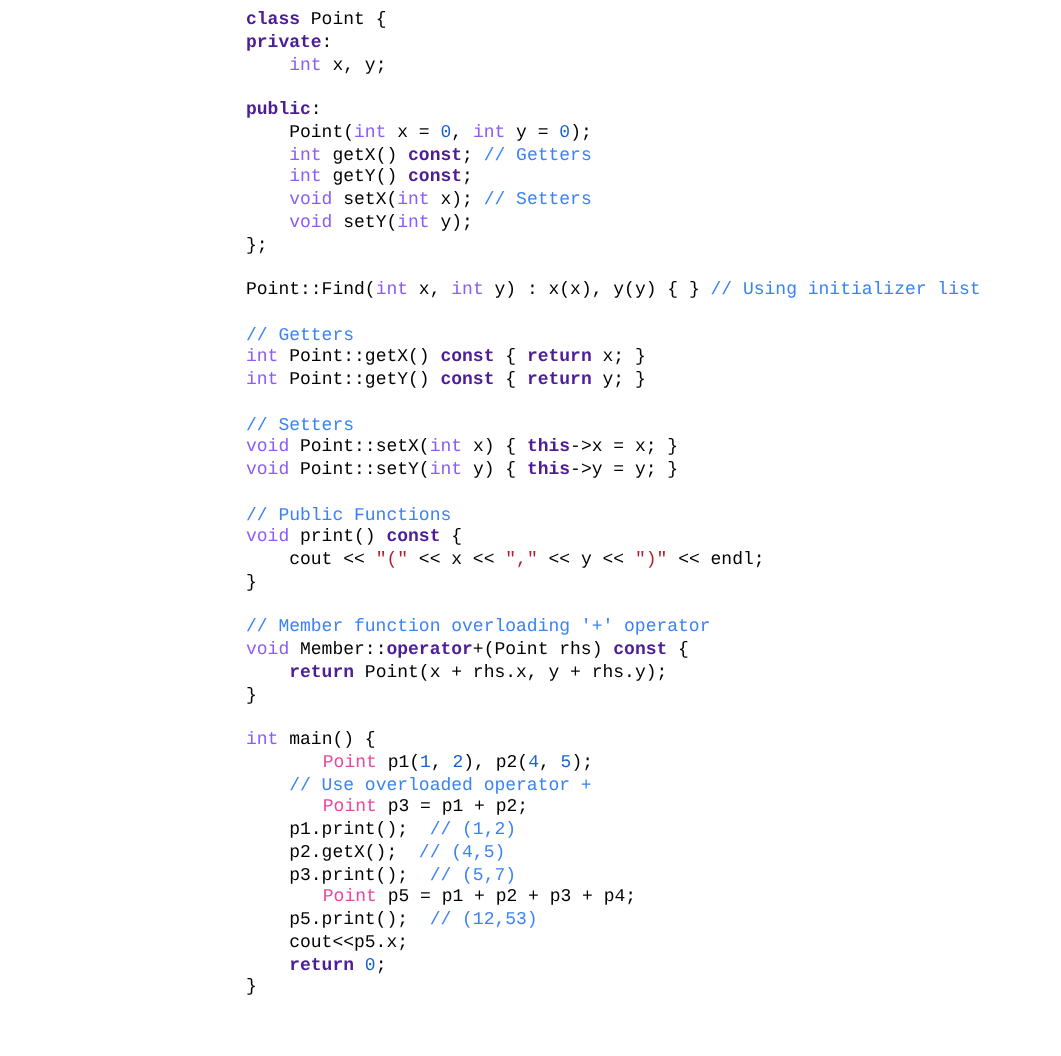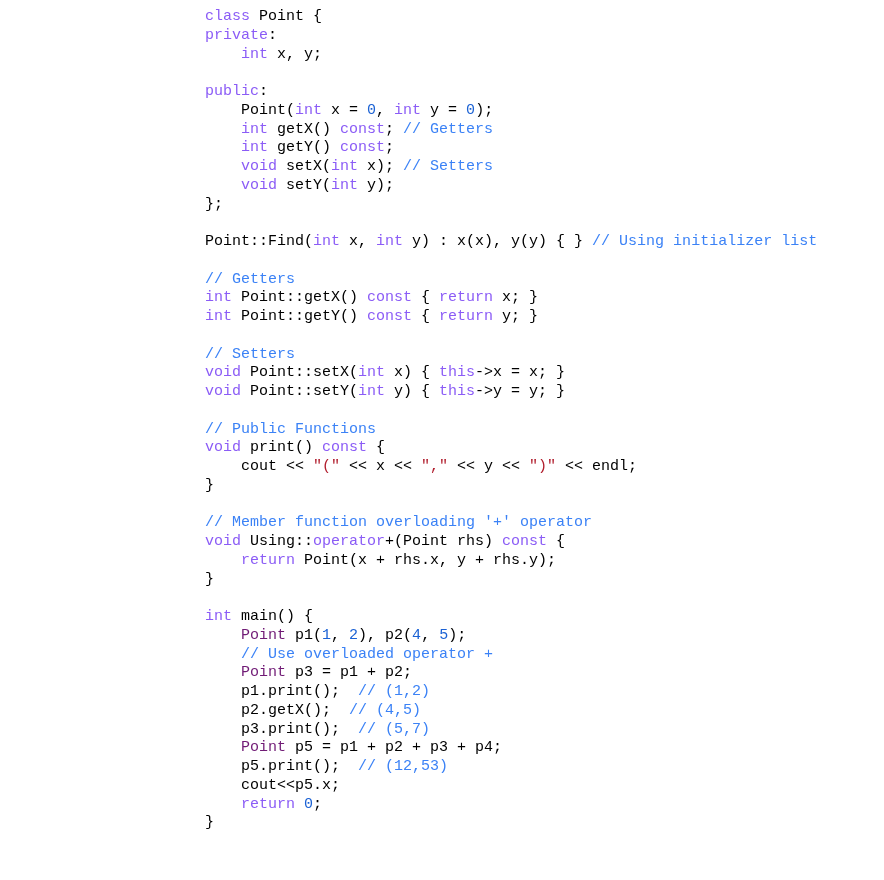--- a/index.html
+++ b/index.html
@@ -23,26 +23,26 @@
     font-weight: bold;
   }
   .code-block {
     font-family: Menlo, Consolas, "Courier New", monospace;
     font-size: 15px;
     line-height: 1.25;
     white-space: pre;
     margin-left: 205px;
     color: #000000;
   }
-  .kw   { color: #8b5cf6; }  
+  .kw   { color: #4c1d95; font-weight: bold; }  
   .type { color: #8b5cf6; }  
   .num  { color: #1a61d4; }  
   .cmt  { color: #3b82f6; text-align: center; }  
   .str  { color: #b11e2e; }  
-  .id   { color: #701a75; }
+  .id   { color: #ec4899; margin-left: 28px; }
 </style>
 </head>
 <body>
 
 <div class="page">
 
 
   <div class="code-block"><span class="kw">class</span><span> Point {</span>
 <span class="kw">private</span><span>:</span>
 <span>    </span><span class="type">int</span><span> x, y;</span>
@@ -64,21 +64,21 @@
 <span class="cmt">// Setters</span>
 <span class="type">void</span><span> Point::setX(</span><span class="type">int</span><span> x) { </span><span class="kw">this</span><span>-&gt;x = x; }</span>
 <span class="type">void</span><span> Point::setY(</span><span class="type">int</span><span> y) { </span><span class="kw">this</span><span>-&gt;y = y; }</span>
 <span></span>
 <span class="cmt">// Public Functions</span>
 <span class="type">void</span><span> print() </span><span class="kw">const</span><span> {</span>
 <span>    cout &lt;&lt; </span><span class="str">"("</span><span> &lt;&lt; x &lt;&lt; </span><span class="str">","</span><span> &lt;&lt; y &lt;&lt; </span><span class="str">")"</span><span> &lt;&lt; endl;</span>
 <span>}</span>
 <span></span>
 <span class="cmt">// Member function overloading '+' operator</span>
-<span class="type">void</span><span> Using::</span><span class="kw">operator</span><span>+(Point rhs) </span><span class="kw">const</span><span> {</span>
+<span class="type">void</span><span> Member::</span><span class="kw">operator</span><span>+(Point rhs) </span><span class="kw">const</span><span> {</span>
 <span>    </span><span class="kw">return</span><span> Point(x + rhs.x, y + rhs.y);</span>
 <span>}</span>
 <span></span>
 <span class="type">int</span><span> main() {</span>
 <span>    </span><span class="id">Point</span><span> p1(</span><span class="num">1</span><span>, </span><span class="num">2</span><span>), p2(</span><span class="num">4</span><span>, </span><span class="num">5</span><span>);</span>
 <span>    </span><span class="cmt">// Use overloaded operator +</span>
 <span>    </span><span class="id">Point</span><span> p3 = p1 + p2;</span>
 <span>    p1.print();  </span><span class="cmt">// (1,2)</span>
 <span>    p2.getX();  </span><span class="cmt">// (4,5)</span>
 <span>    p3.print();  </span><span class="cmt">// (5,7)</span>

